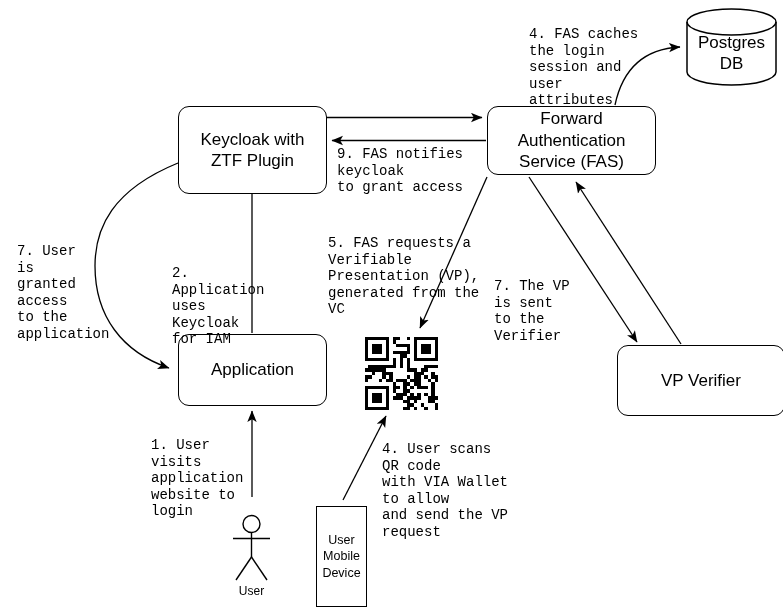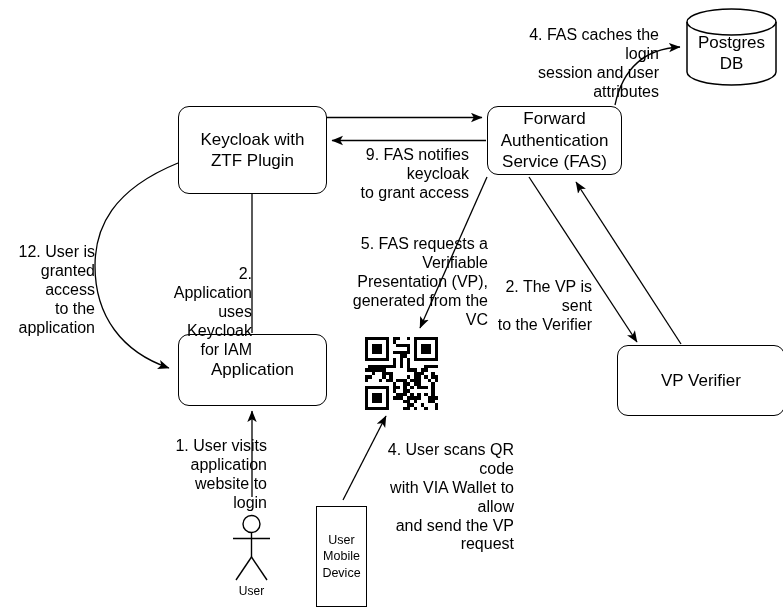--- a/index.html
+++ b/index.html
@@ -9,22 +9,23 @@
   }
   svg.overlay{position:absolute;left:0;top:0;width:783px;height:613px;}
   .node{
     position:absolute;display:flex;align-items:center;justify-content:center;
     border:1.5px solid #000;background:#fff;text-align:center;box-sizing:border-box;
   }
   .node.rounded{border-radius:11px;}
   .node span{white-space:pre-line;font-size:17px;line-height:1.26;}
   .node.small span{font-size:12.5px;line-height:1.3;}
   .note{
-    position:absolute;text-align:right;font-size:16px;line-height:1.18;
+    position:absolute;text-align:left;font-size:14px;line-height:1.18;
     white-space:pre-line;
+    font-family:Liberation Mono, monospace;
   }
   .cyl-label{
     position:absolute;display:flex;align-items:center;justify-content:center;
     text-align:center;font-size:17px;line-height:1.26;white-space:pre-line;
   }
   .actor-label{position:absolute;text-align:center;font-size:12px;}
   .shape{fill:none;stroke:#000;stroke-width:1.5;}
   .arrow{fill:none;stroke:#000;stroke-width:1.3;}
 </style>
 </head>
@@ -290,21 +291,21 @@
         <rect x="17" y="20" width="1" height="1" fill="#000"></rect>
         <rect x="20" y="20" width="1" height="1" fill="#000"></rect>
       </g>
   </svg>
 
   <div class="node rounded" style="left:178px;top:106px;width:149px;height:88px;">
     <span>Keycloak with
 ZTF Plugin</span>
   </div>
 
-  <div class="node rounded" style="left:487px;top:106px;width:135px;height:69px;">
+  <div class="node rounded" style="left:487px;top:106px;width:169px;height:69px;">
     <span>Forward
 Authentication
 Service (FAS)</span>
   </div>
 
   <div class="node rounded" style="left:178px;top:334px;width:149px;height:72px;">
     <span>Application</span>
   </div>
 
   <div class="node rounded" style="left:598px;top:345px;width:168px;height:71px;margin-left:19px;">
@@ -330,22 +331,22 @@
 for IAM</div>
   <div class="note" style="left:529px;top:26px;width:130px;">4. FAS caches the login
 session and user
 attributes</div>
   <div class="note" style="left:288px;top:235px;width:160px;margin-left:40px;">5. FAS requests a Verifiable
 Presentation (VP),
 generated from the VC</div>
   <div class="note" style="left:382px;top:441px;width:132px;">4. User scans QR code
 with VIA Wallet to allow
 and send the VP request</div>
-  <div class="note" style="left:494px;top:278px;width:98px;">2. The VP is sent
+  <div class="note" style="left:494px;top:278px;width:98px;">7. The VP is sent
 to the Verifier</div>
   <div class="note" style="left:337px;top:146px;width:132px;">9. FAS notifies keycloak
 to grant access</div>
-  <div class="note" style="left:17px;top:243px;width:78px;">12. User is
+  <div class="note" style="left:17px;top:243px;width:78px;">7. User is
 granted access
 to the
 application</div>
 
 </div>
 
 </body></html>

